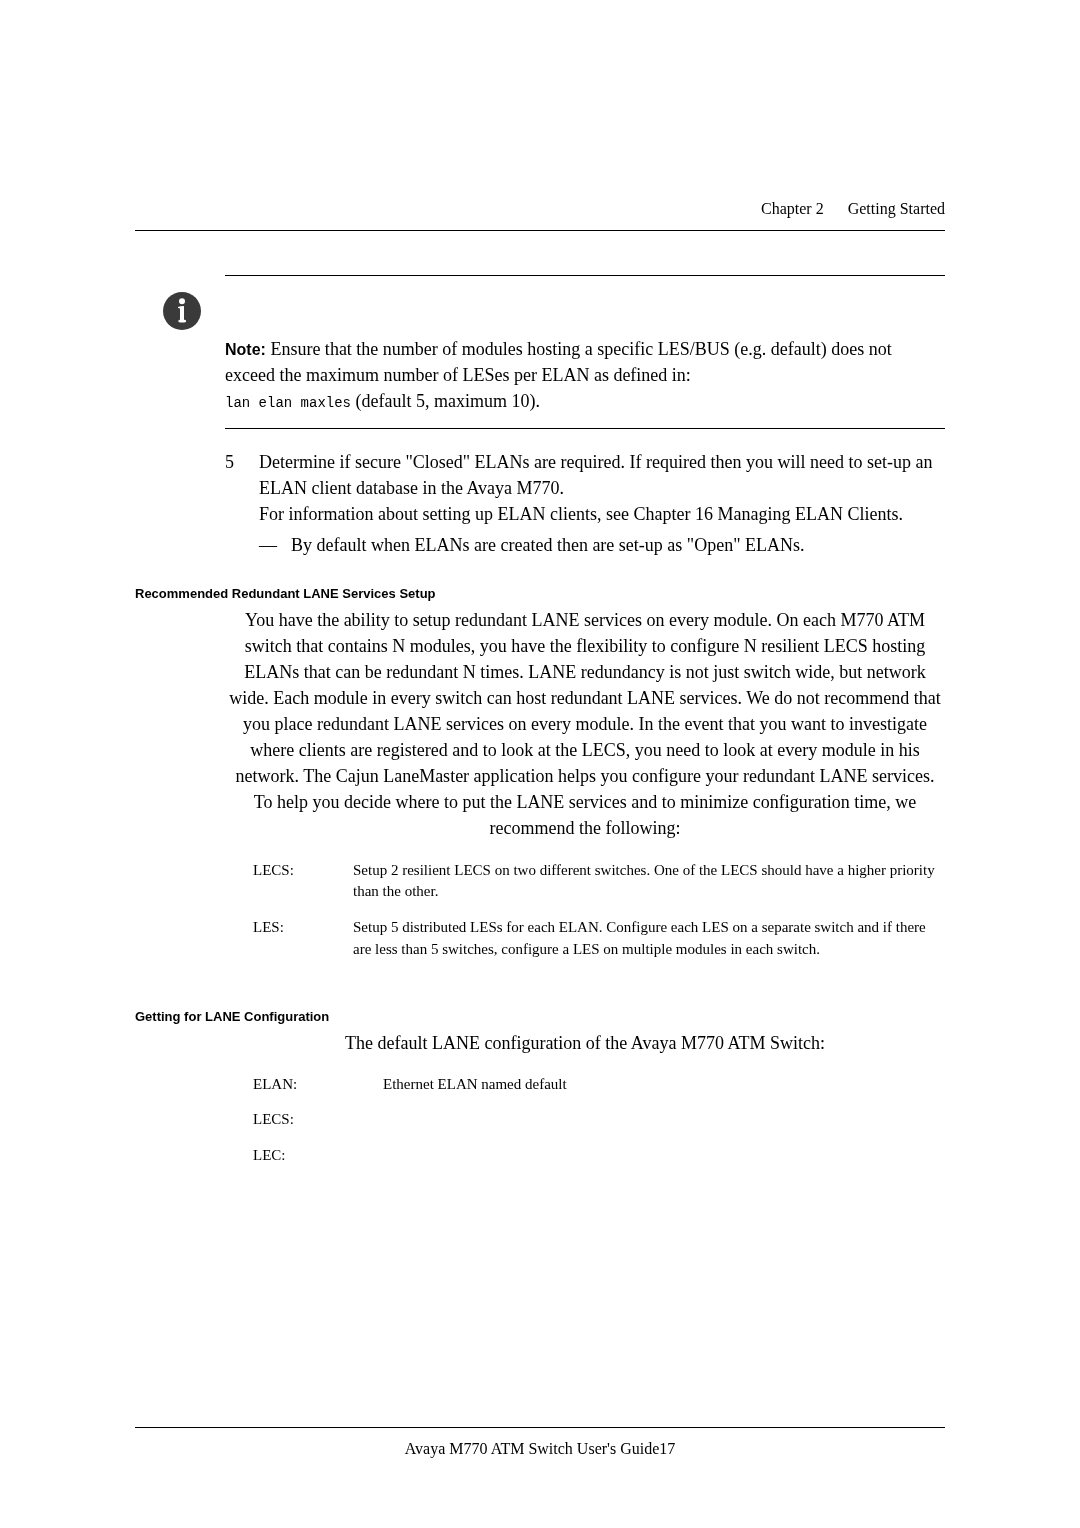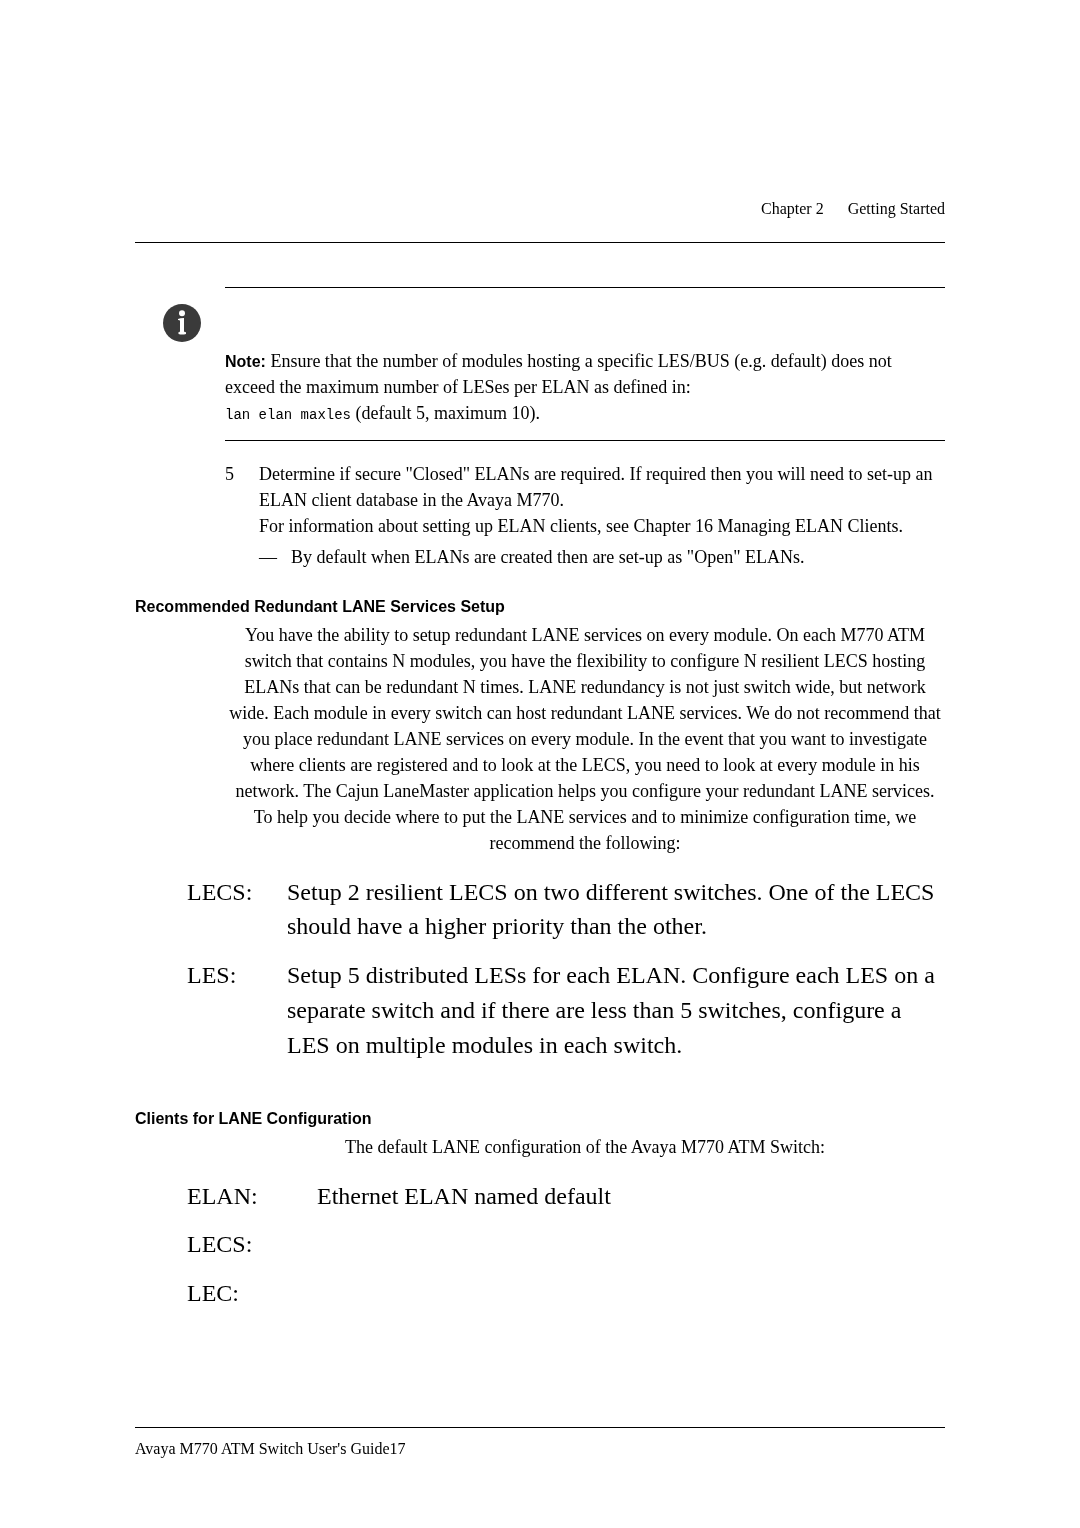--- a/index.html
+++ b/index.html
@@ -14,21 +14,21 @@
   }
   .page {
     padding: 200px 135px 60px 135px;
     box-sizing: border-box;
     height: 100%;
     position: relative;
   }
   .header-line {
     text-align: right;
     font-size: 16px;
-    padding-bottom: 24px;
+    padding-bottom: 12px;
     border-bottom: 1.5px solid #000;
     margin-bottom: 44px;
   }
   .header-chapter { margin-right: 20px; }
   .note-block {
     display: flex;
     align-items: flex-start;
     border-top: 1.5px solid #000;
     border-bottom: 1.5px solid #000;
     padding: 10px 0 14px 0;
@@ -70,54 +70,54 @@
   .step-body { flex: 1; }
   .sub-bullet {
     display: flex;
     margin-top: 4px;
     padding-left: 34px;
   }
   .sub-bullet .dash { width: 32px; flex: 0 0 32px; }
   .section-heading {
     font-family: Arial, Helvetica, sans-serif;
     font-weight: bold;
-    font-size: 16px;
+    font-size: 13px;
     margin: 10px 0 6px 0;
   }
   .body-para {
     margin-left: 90px;
     font-size: 18px;
     line-height: 1.45;
     margin-bottom: 18px;
     text-align: center;
   }
   .def-list {
-    margin-left: 52px;
-    font-size: 24px;
+    margin-left: 118px;
+    font-size: 15px;
     line-height: 1.45;
   }
   .def-row {
     display: flex;
     margin-bottom: 14px;
   }
   .def-term {
     width: 100px;
     flex: 0 0 100px;
   }
   .def-body { flex: 1; }
   .def-list.narrow .def-term { width: 130px; flex: 0 0 130px; }
   .footer {
     position: absolute;
     left: 135px;
     right: 135px;
     bottom: 70px;
     border-top: 1.5px solid #000;
     padding-top: 12px;
     display: flex;
-    justify-content: flex-start;
+    justify-content: center;
     font-size: 16px;
   }
 </style>
 </head>
 <body>
 
 <div class="page">
 
   <div class="header-line">
     <span class="header-chapter">Chapter 2</span>
@@ -163,21 +163,21 @@
       <div class="def-body">Setup 2 resilient LECS on two different switches. One of the LECS should have a higher priority than the other.</div>
     </div>
     <div class="def-row">
       <div class="def-term">LES:</div>
       <div class="def-body">Setup 5 distributed LESs for each ELAN. Configure each LES on a separate switch and if there are less than 5 switches, configure a LES on multiple modules in each switch.</div>
     </div>
   </div>
 
   <div style="height:24px"></div>
 
-  <div class="section-heading">Clients for LANE Configuration</div>
+  <div class="section-heading">Getting for LANE Configuration</div>
   <div class="body-para">The default LANE configuration of the Avaya M770 ATM Switch:</div>
 
   <div class="def-list narrow">
     <div class="def-row">
       <div class="def-term">ELAN:</div>
       <div class="def-body">Ethernet ELAN named default</div>
     </div>
     <div class="def-row">
       <div class="def-term">LECS:</div>
     </div>

